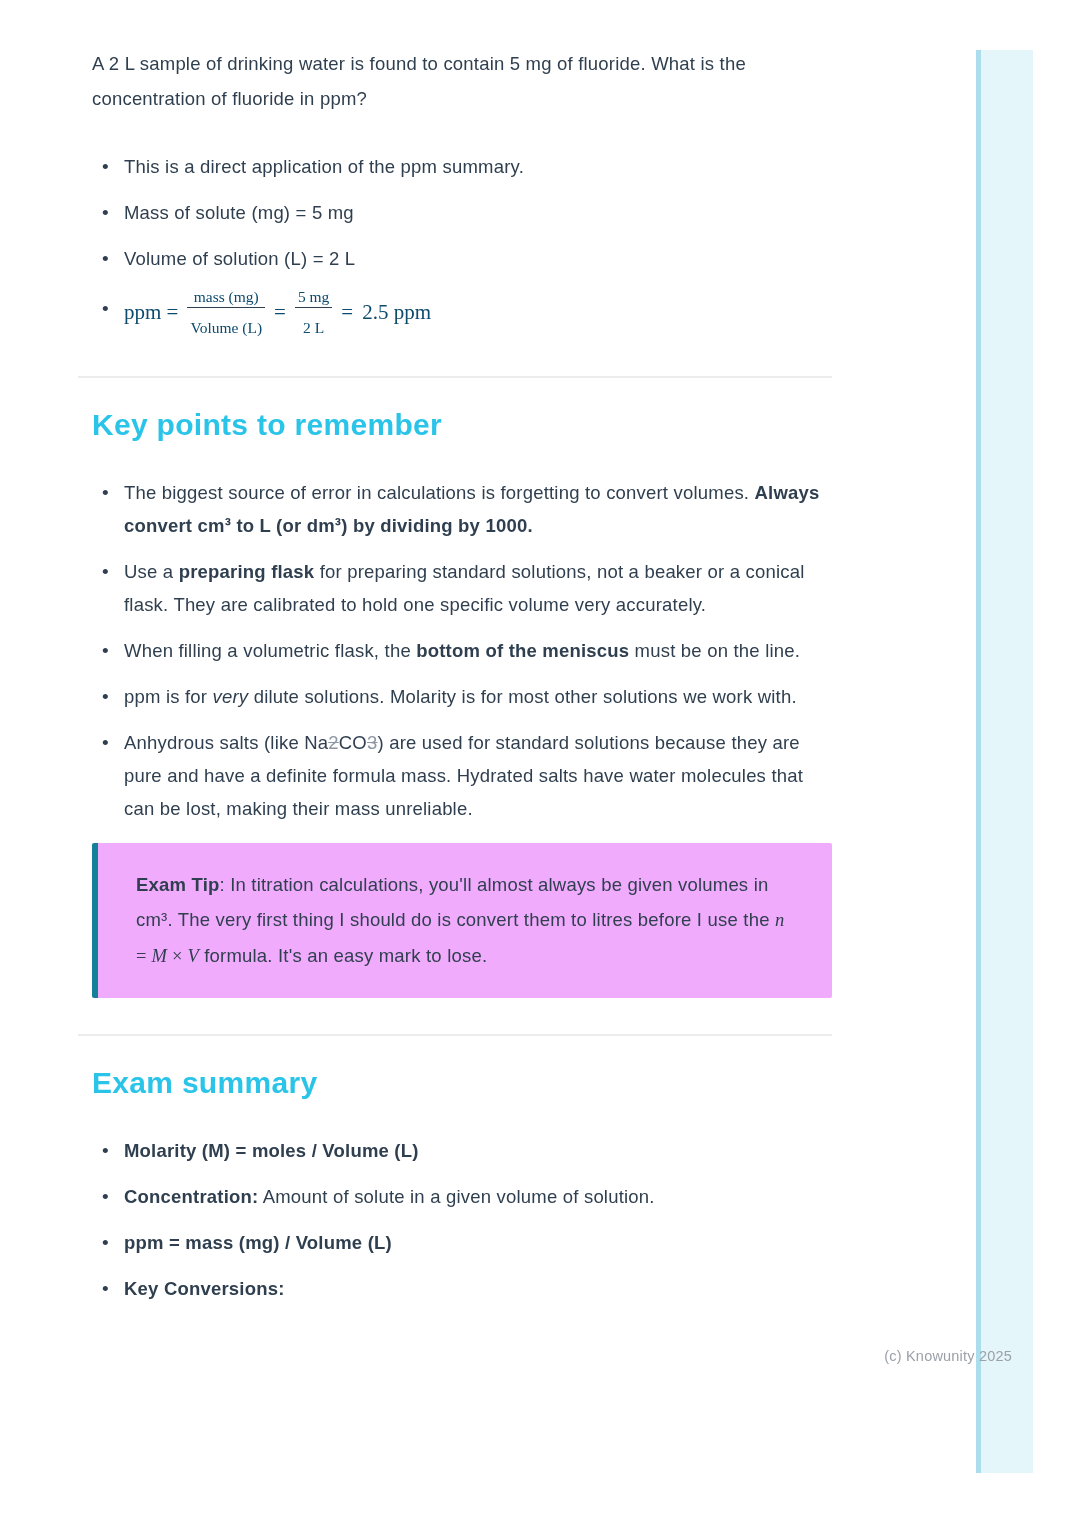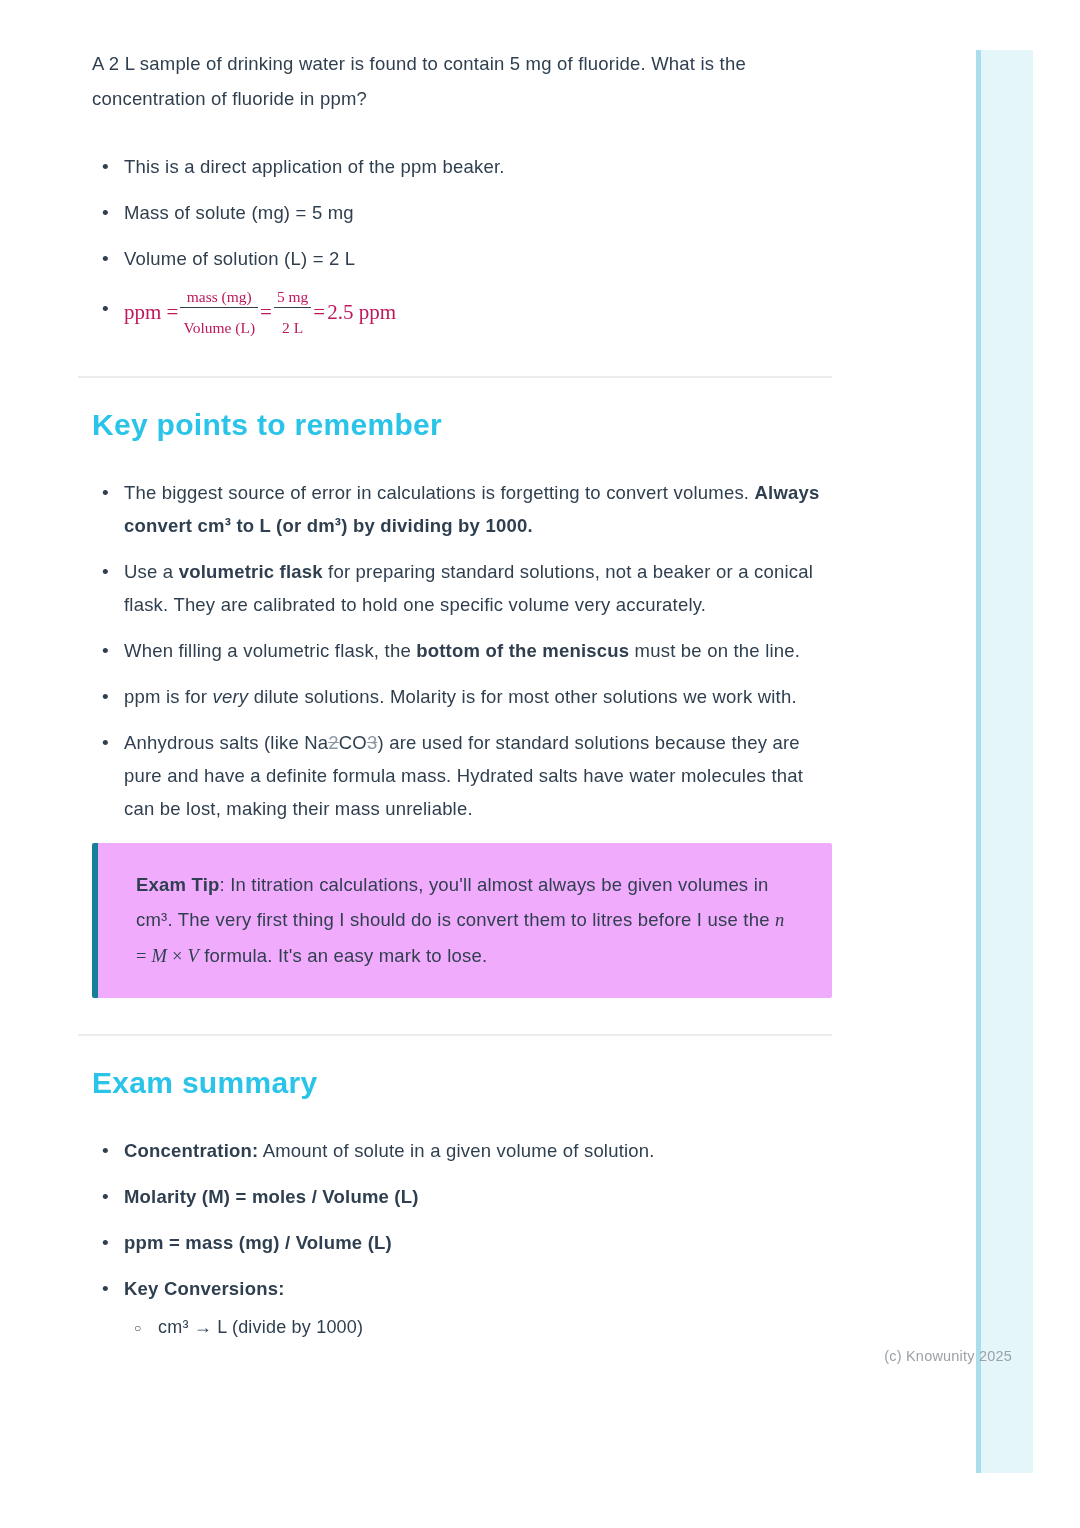--- a/index.html
+++ b/index.html
@@ -22,22 +22,22 @@
   ul.bullets > li::before {
     content:"•"; position:absolute; left:-22px; top:0; color:#2f3f4f;
     font-size:19px;
   }
   .sub-strike { color:#8d97a3; text-decoration:line-through; }
   .serif { font-family:"Liberation Serif", serif; }
   .formula-row { position:relative; padding-left:32px; margin-top:4px; height:52px; }
   .formula-row .dot { position:absolute; left:10px; top:10px; font-size:19px; }
   .formula-row .dot::before { content:"•"; }
   .formula {
-    font-family:"Liberation Serif", serif; font-size:21px; color:#be185d;
-    display:inline-flex; align-items:center; gap:2px;
+    font-family:"Liberation Serif", serif; font-size:21px; color:#0c4a6e;
+    display:inline-flex; align-items:center; gap:9px;
   }
   .frac { display:inline-block; text-align:center; font-size:15.5px; line-height:1.15; vertical-align:middle; }
   .frac .num { display:block; padding:0 3px 1px; }
   .frac .den { display:block; border-top:1.6px solid #2f3f4f; padding:11px 3px 0; }
   .divider { border:none; border-top:2px solid #ececec; margin:36px 0 0 -14px; width:754px; }
   h2.section-heading {
     font-size:30px; font-weight:700; color:#2bc4e9; letter-spacing:0.3px;
     margin:30px 0 24px 0;
   }
   .tip-box {
@@ -60,21 +60,21 @@
 
 <div class="page">
 
   <div class="side-strip"></div>
 
   <div class="content">
 
     <p class="intro">A 2 L sample of drinking water is found to contain 5 mg of fluoride. What is the concentration of fluoride in ppm?</p>
 
     <ul class="bullets">
-        <li><span>This is a direct application of the ppm beaker.</span></li>
+        <li><span>This is a direct application of the ppm summary.</span></li>
         <li><span>Mass of solute (mg) = 5 mg</span></li>
         <li><span>Volume of solution (L) = 2 L</span></li>
       </ul>
 
     <div class="formula-row">
       <span class="dot"></span>
       <span class="formula">
         <span>ppm =</span>
         <span class="frac">
             <span class="num">mass (mg)</span>
@@ -89,40 +89,38 @@
         <span>2.5 ppm</span>
       </span>
     </div>
 
     <hr class="divider">
 
     <h2 class="section-heading">Key points to remember</h2>
 
     <ul class="bullets">
         <li><span>The biggest source of error in calculations is forgetting to convert volumes. </span><span style="font-weight: 700;">Always convert cm³ to L (or dm³) by dividing by 1000.</span></li>
-        <li><span>Use a </span><span style="font-weight: 700;">volumetric flask</span><span> for preparing standard solutions, not a beaker or a conical flask. They are calibrated to hold one specific volume very accurately.</span></li>
+        <li><span>Use a </span><span style="font-weight: 700;">preparing flask</span><span> for preparing standard solutions, not a beaker or a conical flask. They are calibrated to hold one specific volume very accurately.</span></li>
         <li><span>When filling a volumetric flask, the </span><span style="font-weight: 700;">bottom of the meniscus</span><span> must be on the line.</span></li>
         <li><span>ppm is for </span><span style="font-style: italic;">very</span><span> dilute solutions. Molarity is for most other solutions we work with.</span></li>
         <li><span>Anhydrous salts (like Na</span><span class="sub-strike">2</span><span>CO</span><span class="sub-strike">3</span><span>) are used for standard solutions because they are pure and have a definite formula mass. Hydrated salts have water molecules that can be lost, making their mass unreliable.</span></li>
       </ul>
 
     <div class="tip-box">
       <p class="tip-text"><span style="font-weight: 700;">Exam Tip</span><span>: In titration calculations, you'll almost always be given volumes in cm³. The very first thing I should do is convert them to litres before I use the </span><span class="serif" style="font-style: italic;">n</span><span class="serif"> = </span><span class="serif" style="font-style: italic;">M</span><span class="serif"> × </span><span class="serif" style="font-style: italic;">V</span><span> formula. It's an easy mark to lose.</span></p>
     </div>
 
     <hr class="divider">
 
     <h2 class="section-heading">Exam summary</h2>
 
     <ul class="bullets">
+        <li><span style="font-weight: 700;">Molarity (M) = moles / Volume (L)</span></li>
         <li><span style="font-weight: 700;">Concentration:</span><span> Amount of solute in a given volume of solution.</span></li>
-        <li><span style="font-weight: 700;">Molarity (M) = moles / Volume (L)</span></li>
         <li><span style="font-weight: 700;">ppm = mass (mg) / Volume (L)</span></li>
-        <li><span style="font-weight: 700;">Key Conversions:</span><ul class="sublist">
-            <li><span>cm³ → L (divide by 1000)</span></li>
-          </ul></li>
+        <li><span style="font-weight: 700;">Key Conversions:</span></li>
       </ul>
 
   </div>
 
   <div class="footer-credit">(c) Knowunity 2025</div>
 
 </div>
 
 </body></html>

